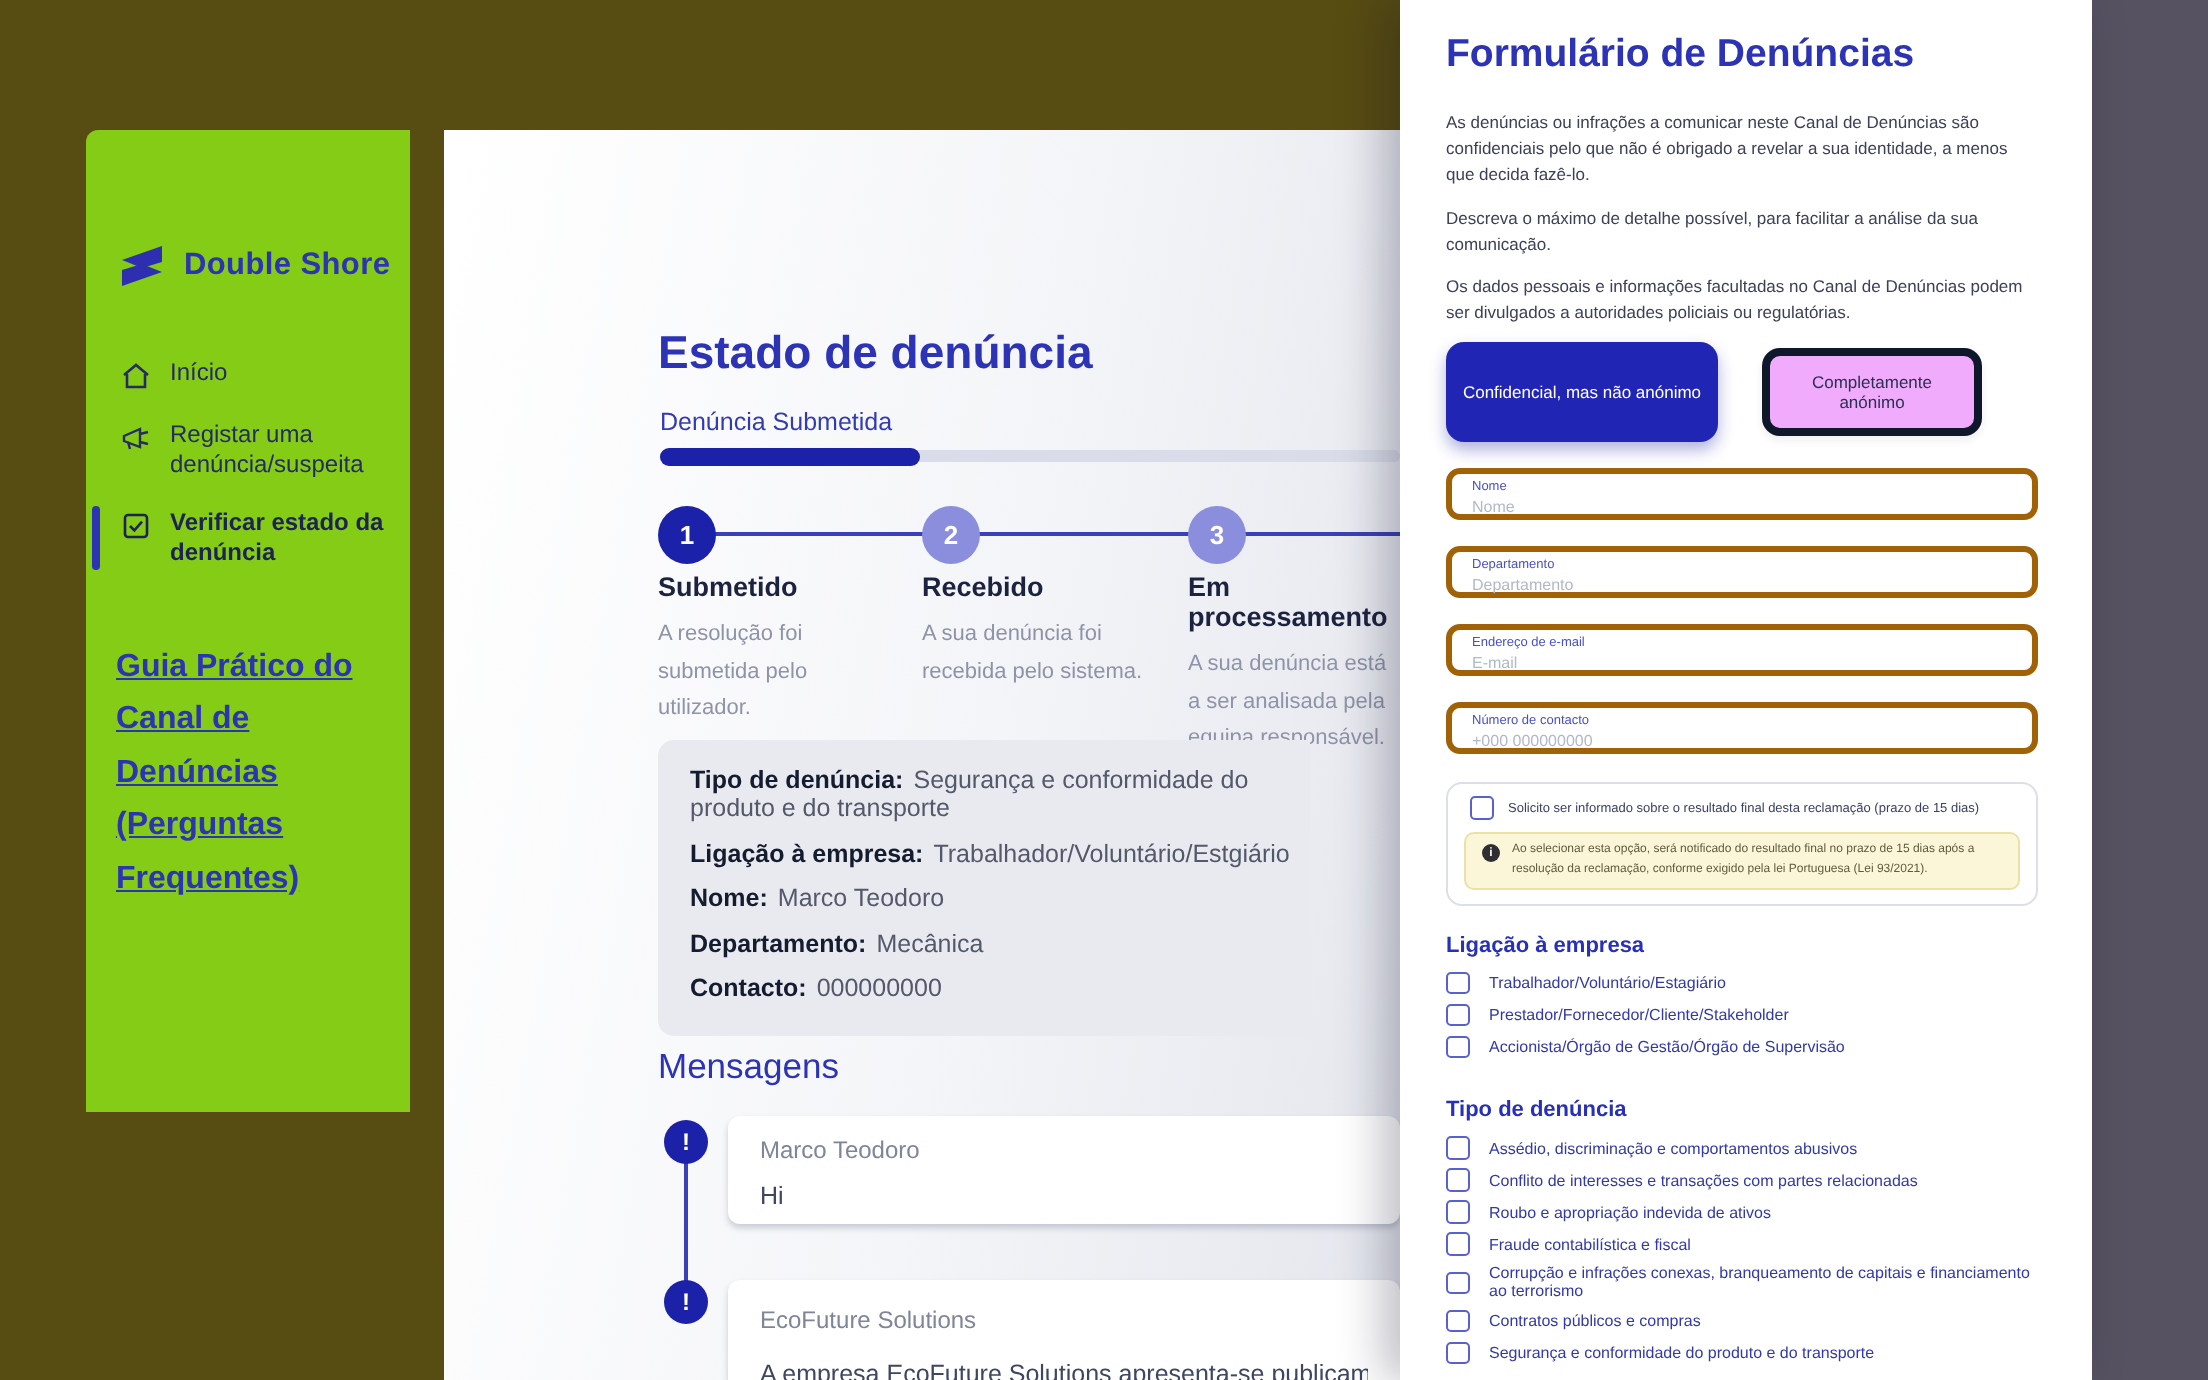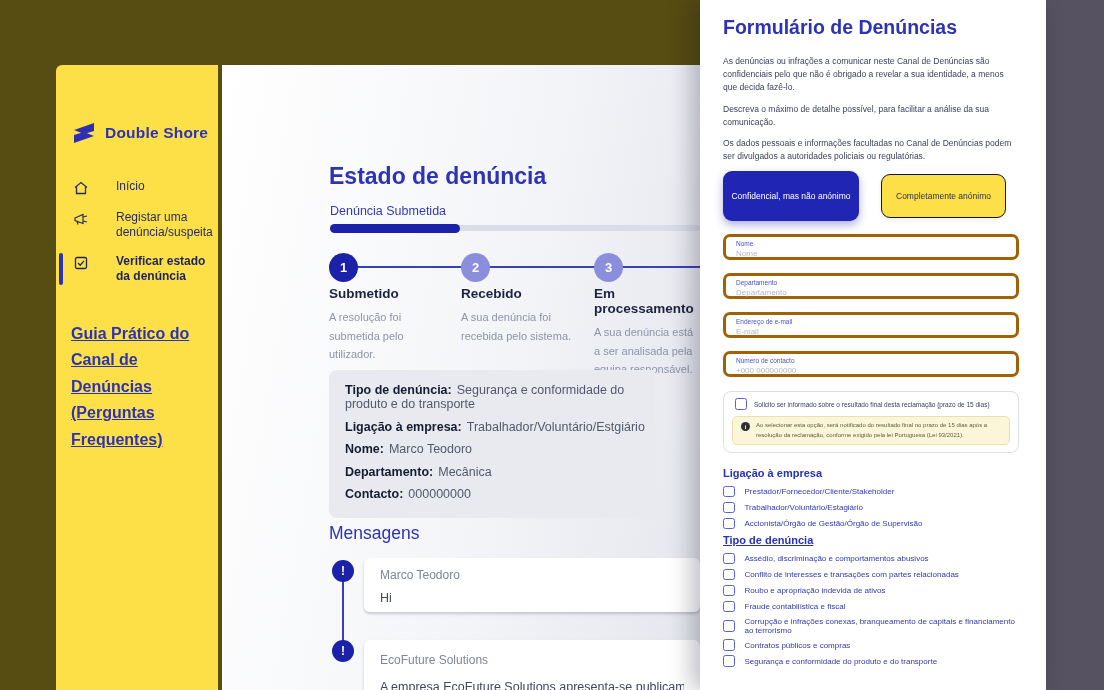--- a/index.html
+++ b/index.html
@@ -2,25 +2,25 @@
 <html><head>
 <meta charset="utf-8">
 <style>
   html,body { margin:0; padding:0; font-family:"Liberation Sans", sans-serif; }
   .canvas { position:relative; width:1104px; height:690px; background:#574c12; overflow:hidden; }
 
   
   .right-strip { position:absolute; right:0; top:0; width:58px; height:690px; background:#575261; }
 
   
-  .sidebar { position:absolute; left:56px; top:65px; width:162px; height:625px; background:#fde047; border-top-left-radius:6px; }
+  .sidebar { position:absolute; left:43px; top:65px; width:162px; height:491px; background:#84cc16; border-top-left-radius:6px; }
   .brand { display:flex; align-items:center; gap:8px; margin:55px 0 0 15px; }
   .brand-name { font-size:15.5px; font-weight:bold; color:#2c33b5; letter-spacing:.2px; }
   .nav { margin-top:26px; }
-  .nav-item { position:relative; display:flex; align-items:flex-start; gap:27px; padding:7px 8px 7px 17px; color:#262c63; font-size:12px; line-height:1.25; cursor:pointer; }
+  .nav-item { position:relative; display:flex; align-items:flex-start; gap:9px; padding:7px 8px 7px 17px; color:#262c63; font-size:12px; line-height:1.25; cursor:pointer; }
   .nav-item .nicon { width:16px; height:16px; flex:0 0 16px; margin-top:1px; }
   .nav-item.active { font-weight:bold; color:#1d2355; }
   .active-bar { position:absolute; left:3px; top:6px; width:4px; height:32px; background:#2c33b5; border-radius:2px; }
   .guide-link { display:block; margin:30px 15px 0 15px; font-size:16px; font-weight:bold; color:#2c33b5; text-decoration:underline; line-height:1.65; cursor:pointer; }
 
   
   .main { position:absolute; left:222px; top:65px; width:478px; height:625px; overflow:hidden;
           background:linear-gradient(100deg,#ffffff 0%,#f4f5f8 55%,#e4e6ed 100%); }
   .main-title { position:absolute; left:107px; top:98px; font-size:23px; font-weight:bold; color:#2c33b5; }
   .progress-label { position:absolute; left:108px; top:139px; font-size:12.5px; color:#333bb3; }
@@ -50,21 +50,21 @@
   
   .panel { position:absolute; left:700px; top:0; width:346px; height:690px; background:#ffffff; box-shadow:-8px 0 22px rgba(15,15,40,.28);
            box-sizing:border-box; padding:16px 27px 0 23px; overflow:hidden; }
   .panel-title { font-size:19.5px; font-weight:bold; color:#2c33b5; margin:0; }
   .intro { margin-top:16px; }
   .intro p { margin:0 0 8px 0; font-size:8.5px; color:#3c4157; line-height:1.55; }
   .p-heading { margin-top:10px; font-size:11px; font-weight:bold; color:#2730b8; }
   .conf-row { display:flex; align-items:center; gap:22px; margin-top:7px; }
   .conf-btn-primary { width:136px; height:50px; background:#2026b3; color:#ffffff; font-size:8.5px; border:none; border-radius:9px;
                       box-shadow:0 4px 8px rgba(30,35,160,.35); font-family:inherit; cursor:pointer; }
-  .conf-btn-secondary { width:125px; height:44px; background:#fde047; color:#2a3050; font-size:8.5px; border:1px solid #0f172a; border-radius:9px;
+  .conf-btn-secondary { width:110px; height:44px; background:#f0abfc; color:#2a3050; font-size:8.5px; border:4px solid #0f172a; border-radius:9px;
                         box-shadow:0 2px 4px rgba(40,40,70,.08); font-family:inherit; cursor:pointer; }
   .field { margin-top:13px; height:26px; border:3px solid #a16207; border-radius:7px; background:#fff; padding:3px 10px 0 10px; box-sizing:border-box; cursor:text; }
   .field:first-of-type { margin-top:9px; }
   .f-label { display:block; font-size:6.5px; color:#4850c5; }
   .f-placeholder { display:block; font-size:8px; color:#b3b8c8; margin-top:2px; }
 
   .notify-card { margin-top:14px; border:1px solid #dcdfea; border-radius:8px; padding:6px 8px 7px 8px; }
   .notify-top { display:flex; align-items:center; gap:7px; padding-left:3px; }
   .cbx { width:10px; height:10px; border:1.3px solid #5a60cc; border-radius:2.5px; background:#fff; flex:0 0 auto; cursor:pointer; }
   .notify-label { font-size:6.5px; color:#394064; }
@@ -206,33 +206,33 @@
       <div class="notify-note">
         <span class="info-dot">i</span>
         <span class="note-text">Ao selecionar esta opção, será notificado do resultado final no prazo de 15 dias após a resolução da reclamação, conforme exigido pela lei Portuguesa (Lei 93/2021).</span>
       </div>
     </div>
 
     <div class="p-heading mt14">Ligação à empresa</div>
     <div class="group">
       <div class="check-row">
         <span class="cbx"></span>
+        <span class="check-label">Trabalhador/Voluntário/Estagiário</span>
+      </div>
+      <div class="check-row">
+        <span class="cbx"></span>
         <span class="check-label">Prestador/Fornecedor/Cliente/Stakeholder</span>
       </div>
       <div class="check-row">
         <span class="cbx"></span>
-        <span class="check-label">Trabalhador/Voluntário/Estagiário</span>
-      </div>
-      <div class="check-row">
-        <span class="cbx"></span>
         <span class="check-label">Accionista/Órgão de Gestão/Órgão de Supervisão</span>
       </div>
     </div>
 
-    <div class="p-heading" style="margin-top:4px;text-decoration:underline;">Tipo de denúncia</div>
+    <div class="p-heading" style="margin-top:20px;">Tipo de denúncia</div>
     <div class="group">
       <div class="check-row">
         <span class="cbx"></span>
         <span class="check-label">Assédio, discriminação e comportamentos abusivos</span>
       </div>
       <div class="check-row">
         <span class="cbx"></span>
         <span class="check-label">Conflito de interesses e transações com partes relacionadas</span>
       </div>
       <div class="check-row">

